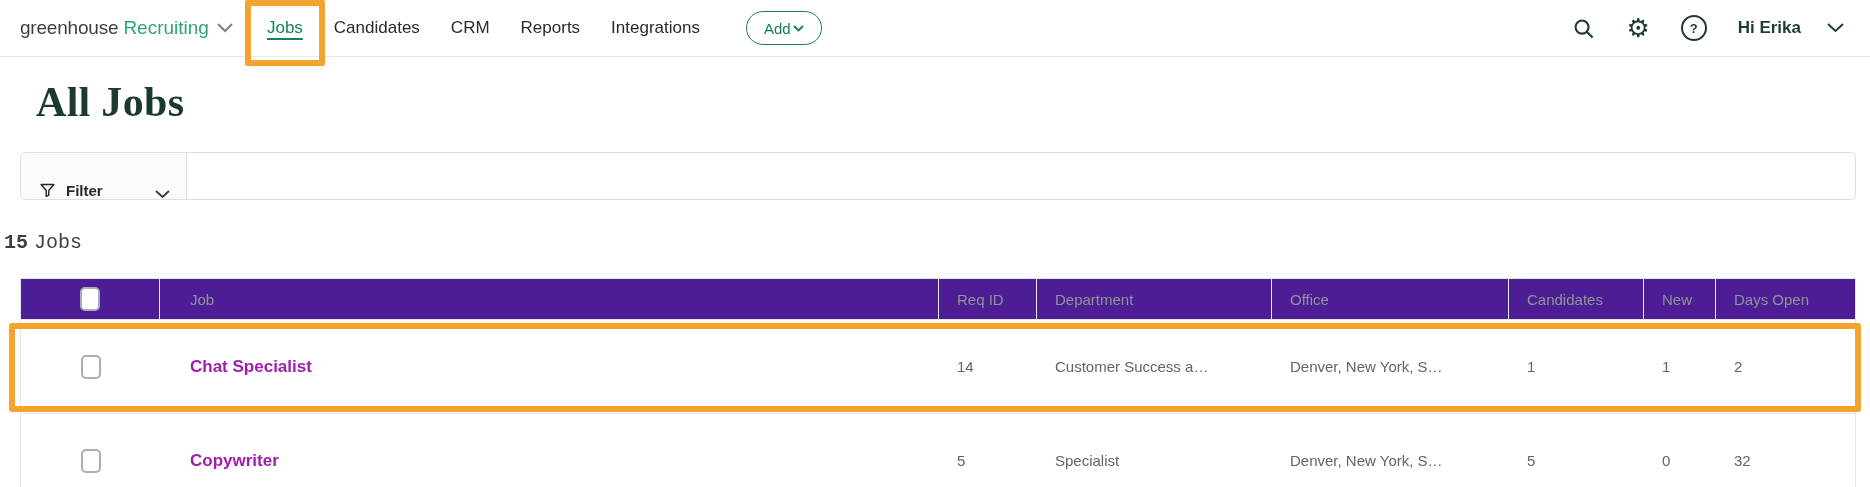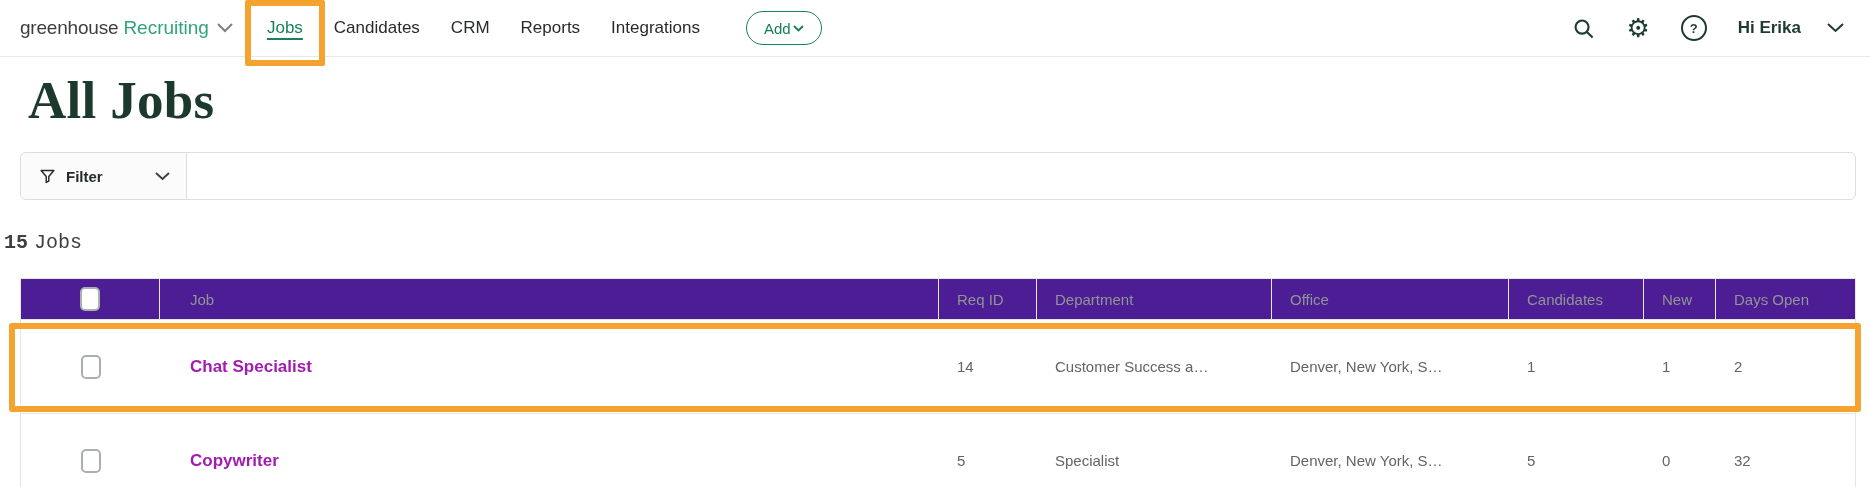--- a/index.html
+++ b/index.html
@@ -43,33 +43,33 @@
   .help-circle {
     width:22px; height:22px; border:2px solid #1e3b31; border-radius:50%;
     display:flex; align-items:center; justify-content:center;
     font-size:13px; font-weight:bold; color:#1e3b31;
   }
   .user-menu { display:flex; align-items:center; gap:26px; cursor:pointer; }
   .user-name { font-size:17px; font-weight:bold; color:#1e3b31; }
 
   
   .page-title {
-    position:absolute; left:20px; top:62px; margin:8px;
+    position:absolute; left:20px; top:62px; margin:16px;
     font-family:"Liberation Serif", serif; font-weight:600;
-    font-size:53px; color:#1c392e; letter-spacing:0.3px;
+    font-size:42px; color:#1c392e; letter-spacing:0.3px;
   }
 
   
   .filterbar {
     position:absolute; left:20px; top:152px; width:1836px; height:48px;
     box-sizing:border-box; border:1px solid #dcdfde; border-radius:6px;
     display:flex; background:#fff;
   }
   .filter-btn {
-    width:166px; box-sizing:border-box; display:flex; align-items:center; justify-content:space-between;
+    width:166px; box-sizing:border-box; display:flex; align-items:flex-end; justify-content:space-between;
     padding:0 16px 0 18px; background:#fafbfa; border:none; border-right:1px solid #dcdfde;
     border-radius:6px 0 0 6px; cursor:pointer; font-family:inherit;
   }
   .filter-btn-left { display:flex; align-items:center; gap:10px; }
   .filter-label { font-size:15px; font-weight:bold; color:#252b29; }
   .search-input {
     flex:1; border:none; outline:none; padding:0 20px; font-size:17px; color:#3c423f;
     border-radius:0 6px 6px 0; font-family:inherit; background:transparent;
   }
   .search-input::placeholder { color:#9aa09d; }

